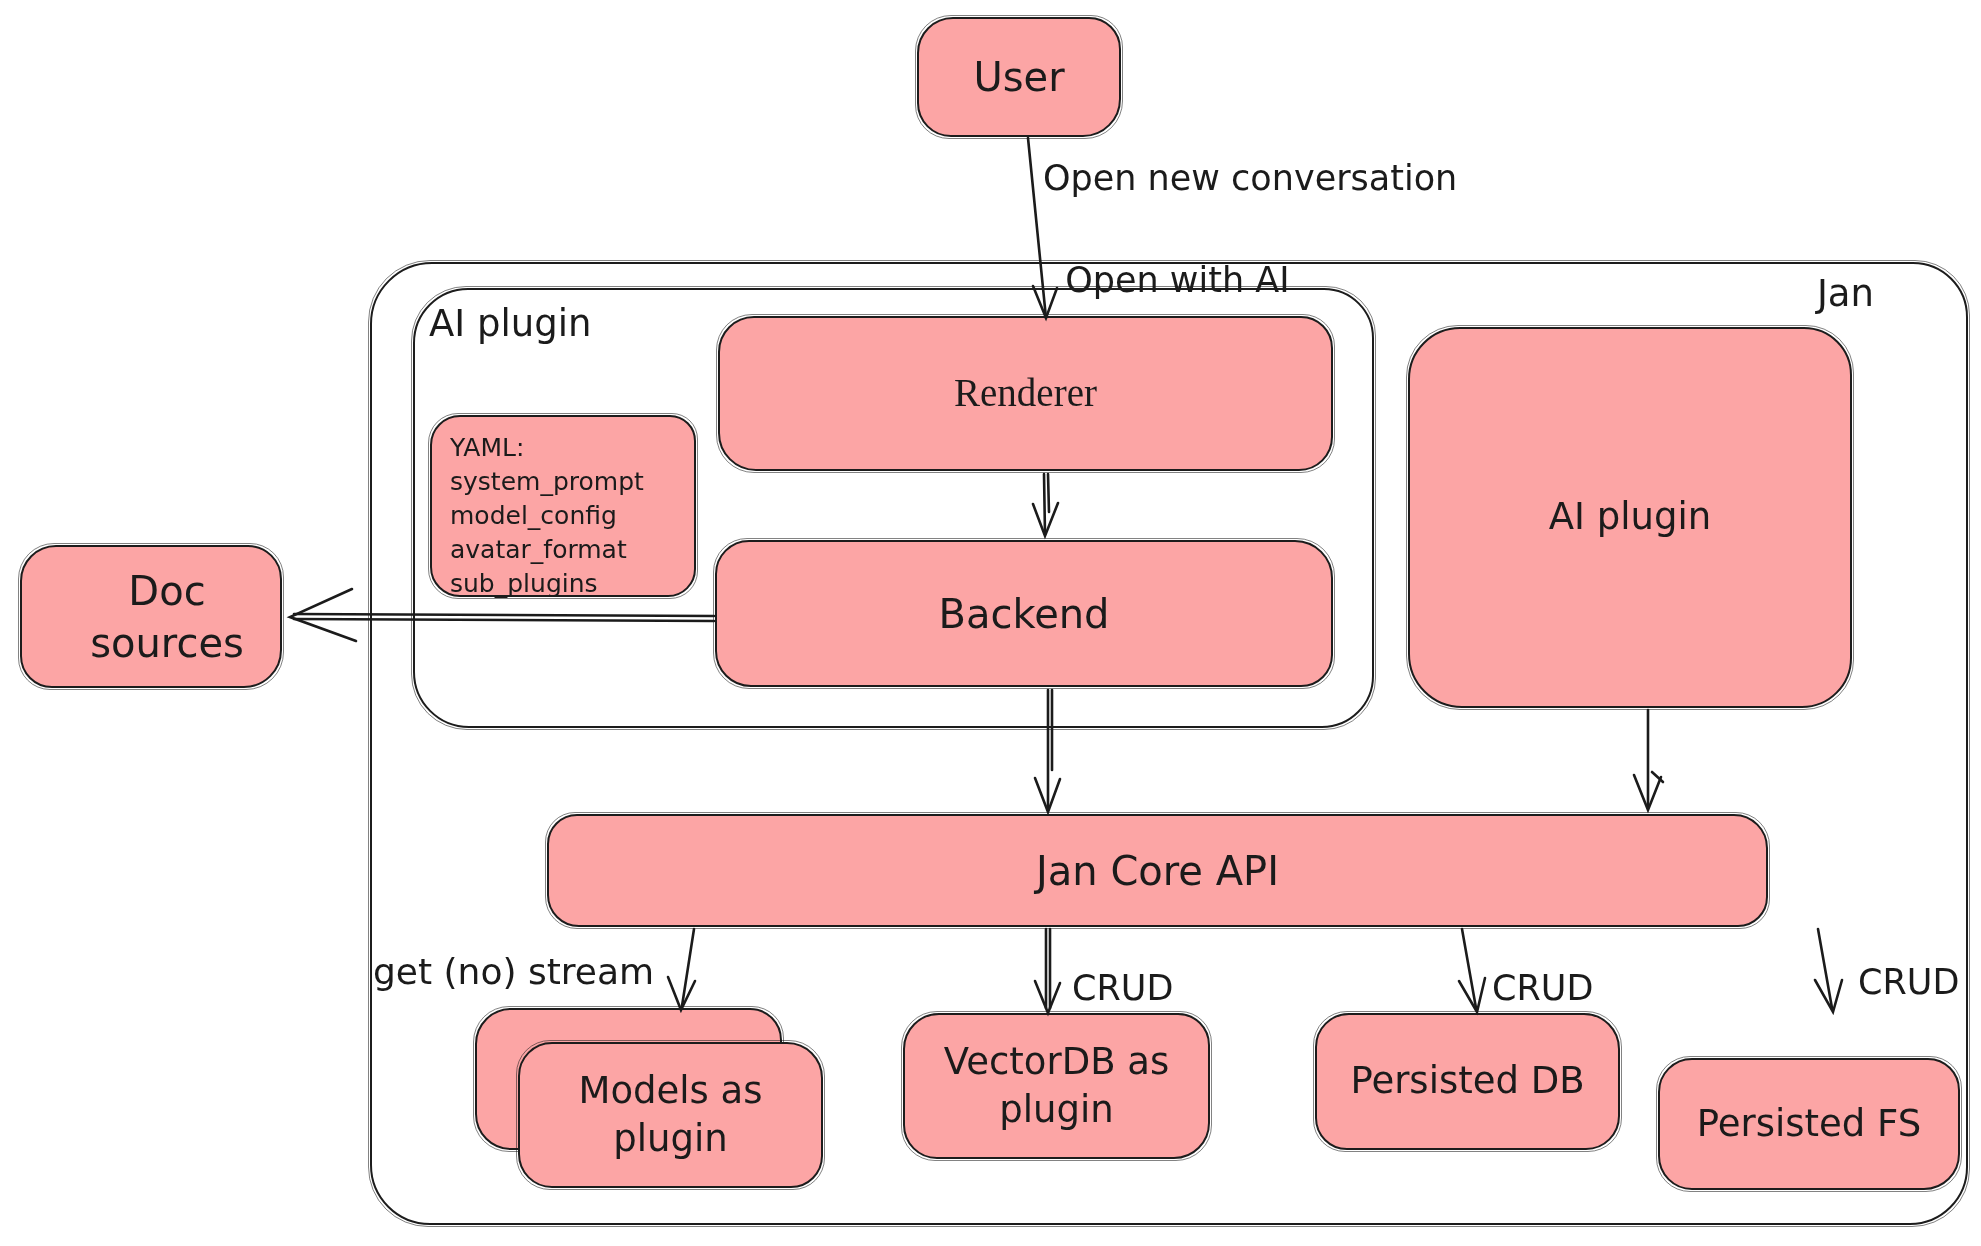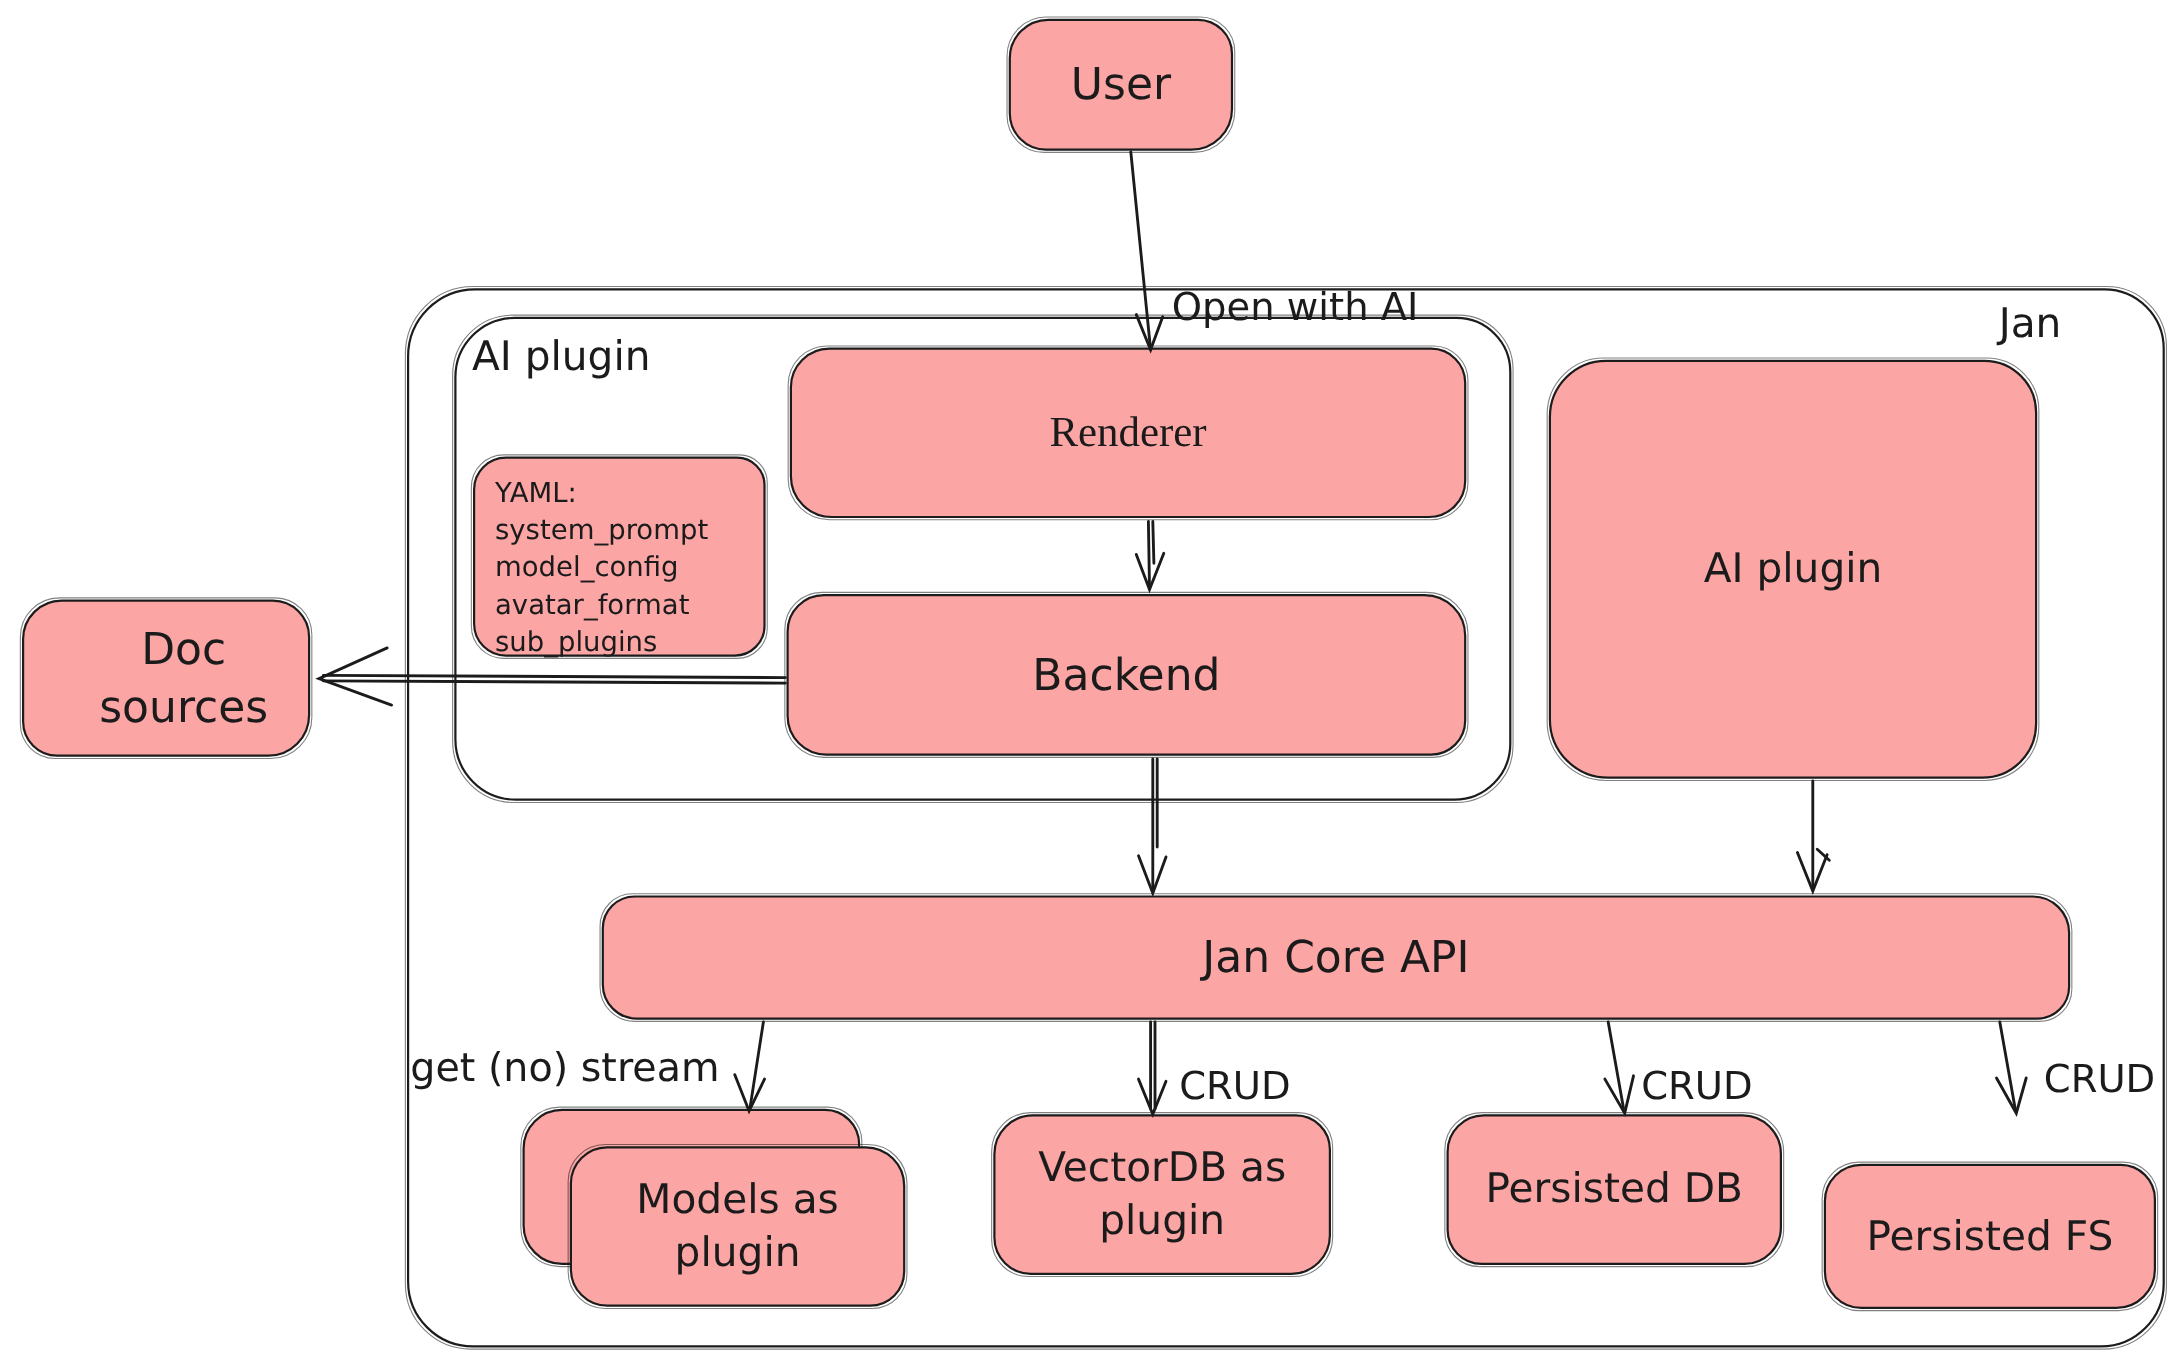--- a/index.html
+++ b/index.html
@@ -67,21 +67,21 @@
 </div>
 
 <div class="node z-nodes" style="left:20px;top:545px;width:262px;height:143px;border-radius:36px 34px 38px 32px;padding-left:32px;">
   <span class="label" style="font-size:40px;">Doc sources</span>
 </div>
 
 <div class="node z-nodes" style="left:1408px;top:327px;width:444px;height:381px;border-radius:52px 48px 50px 54px;">
   <span class="label" style="font-size:37px;">AI plugin</span>
 </div>
 
-<div class="node z-nodes" style="left:547px;top:814px;width:1335px;height:113px;border-radius:30px 34px 30px 32px;">
+<div class="node z-nodes" style="left:547px;top:814px;width:1221px;height:113px;border-radius:30px 34px 30px 32px;">
   <span class="label" style="font-size:40px;">Jan Core API</span>
 </div>
 
 <div class="node z-nodes" style="left:475px;top:1008px;width:307px;height:142px;border-radius:36px 32px 34px 36px;"></div>
 
 <div class="node z-nodes" style="left:518px;top:1042px;width:305px;height:146px;border-radius:34px 36px 32px 34px;">
   <span class="label" style="font-size:37px;width:240px;">Models as plugin</span>
 </div>
 
 <div class="node z-nodes" style="left:903px;top:1013px;width:307px;height:146px;border-radius:36px 32px 36px 34px;">
@@ -142,21 +142,21 @@
     <path d="M1462 929 L1476 1008"></path>
     <path d="M1459 981 L1477 1012 L1485 978"></path>
   </g>
 
   <g>
     <path d="M1818 929 L1832 1008"></path>
     <path d="M1815 980 L1833 1012 L1842 980"></path>
   </g>
 </svg>
 
-<div class="edge-label" style="left:1043px;top:153px;"><br>
+<div class="edge-label" style="left:1043px;top:153px;"><span>Open new conversation</span><br>
   <span>Open with AI</span>
 </div>
 
 <div class="edge-label" style="left:373px;top:946px;font-size:36px;">get (no) stream</div>
 
 <div class="edge-label" style="left:1072px;top:963px;">CRUD</div>
 
 <div class="edge-label" style="left:1492px;top:963px;">CRUD</div>
 
 <div class="edge-label" style="left:1858px;top:957px;">CRUD</div>

